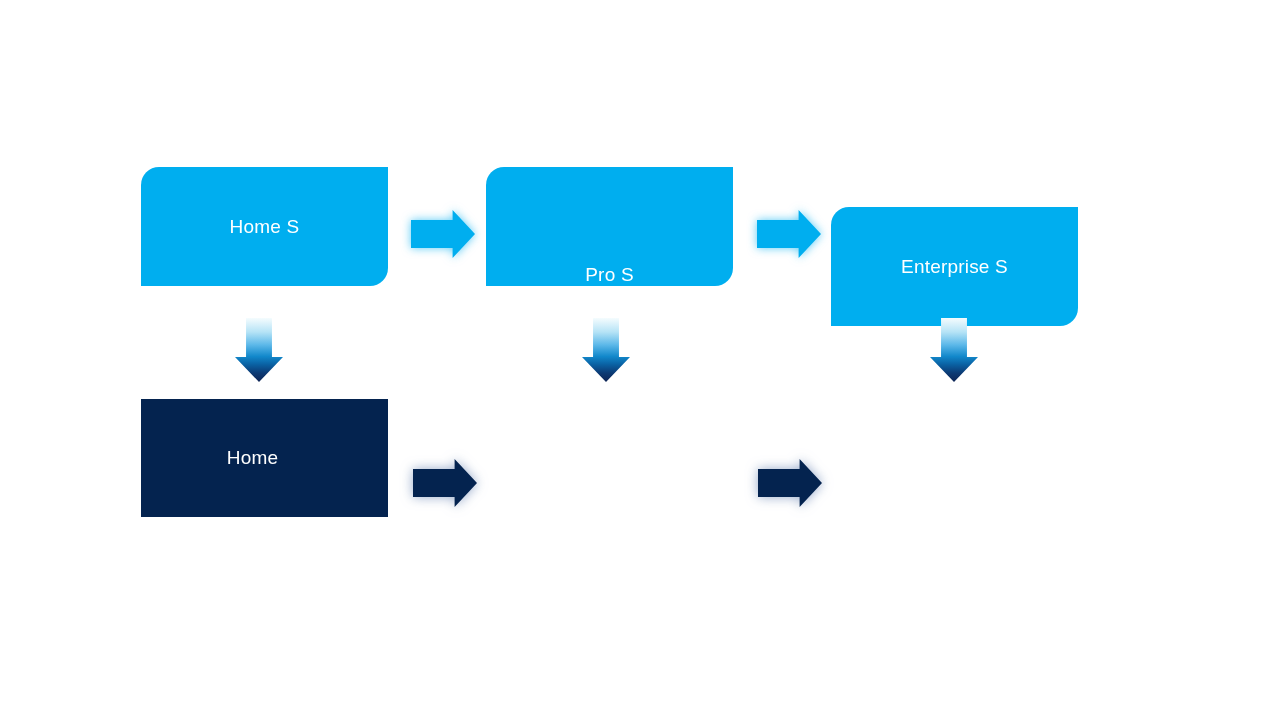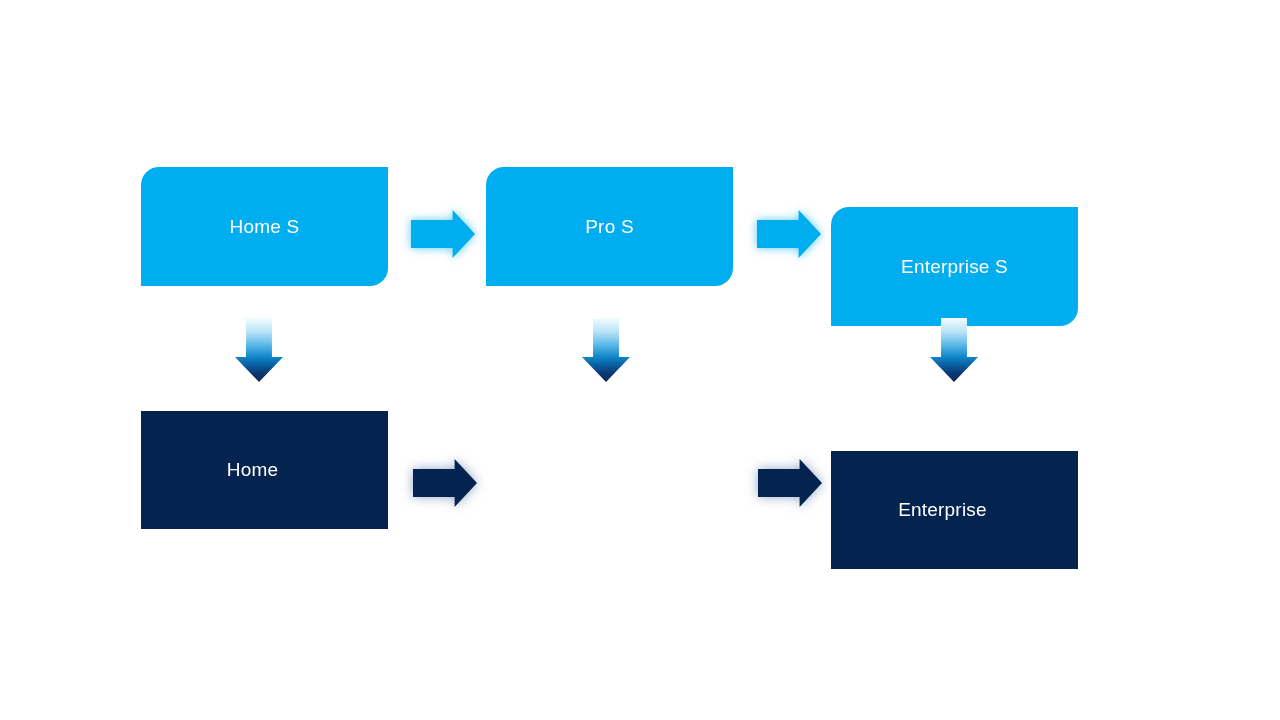--- a/index.html
+++ b/index.html
@@ -28,27 +28,27 @@
     font-size: 19px;
     letter-spacing: 0.2px;
   }
   .box.top {
     top: 167px;
     height: 119px;
     background: var(--c-top, #00AEEF);
     border-radius: 18px 0 18px 0;
   }
   .box.bottom {
-    top: 411px;
+    top: 399px;
     height: 118px;
     background: var(--c-bottom, #04234F);
     padding-right: 24px; 
   }
   .col1 { left: 141px; }
-  .col2 { left: 486px; }
+  .col2 { left: 486px; align-items: flex-end; }
   .col3 { left: 831px; margin-top: 40px; }
 
   
   .arrow-right {
     position: absolute;
     width: 64px;
     height: 48px;
   }
   .arrow-right .shape {
     width: 100%;
@@ -115,23 +115,20 @@
   <div class="arrow-down da2">
     <div class="shape"></div>
   </div>
   <div class="arrow-down da3">
     <div class="shape"></div>
   </div>
 
   <div class="box bottom col1">
     <span>Home</span>
   </div>
-  <div class="box bottom col3">
-    <span>Enterprise</span>
-  </div>
 
   <div class="arrow-right bottomrow rb1">
     <div class="shape"></div>
   </div>
   <div class="arrow-right bottomrow rb2">
     <div class="shape"></div>
   </div>
 
 </div>
 

